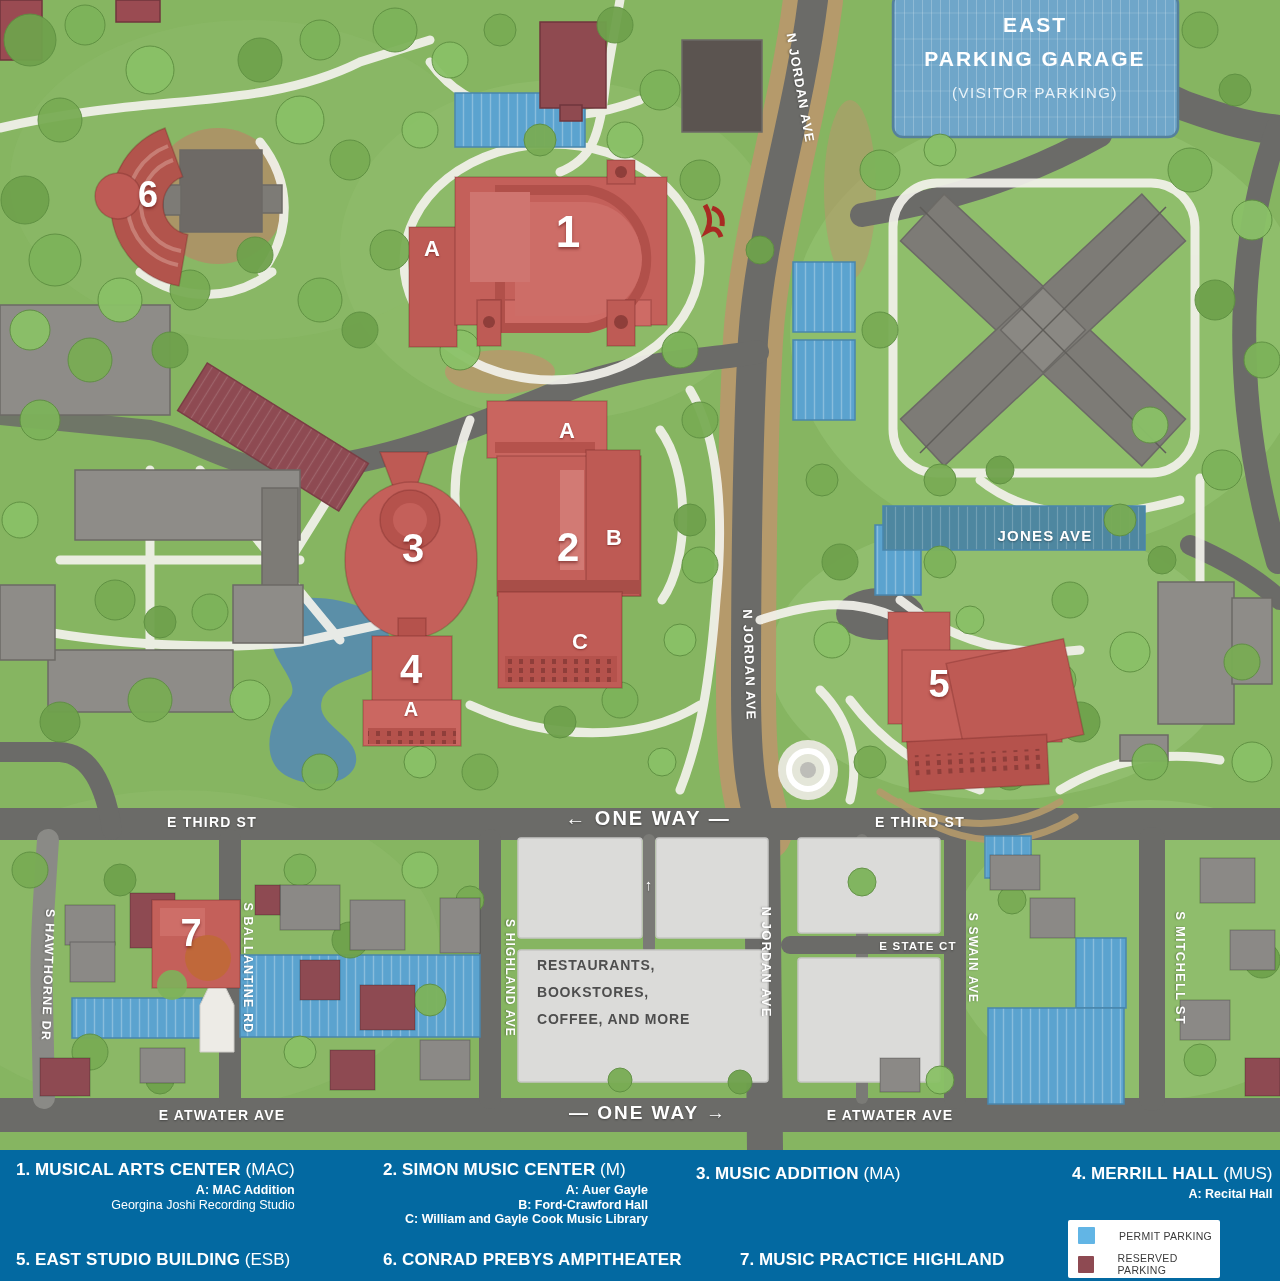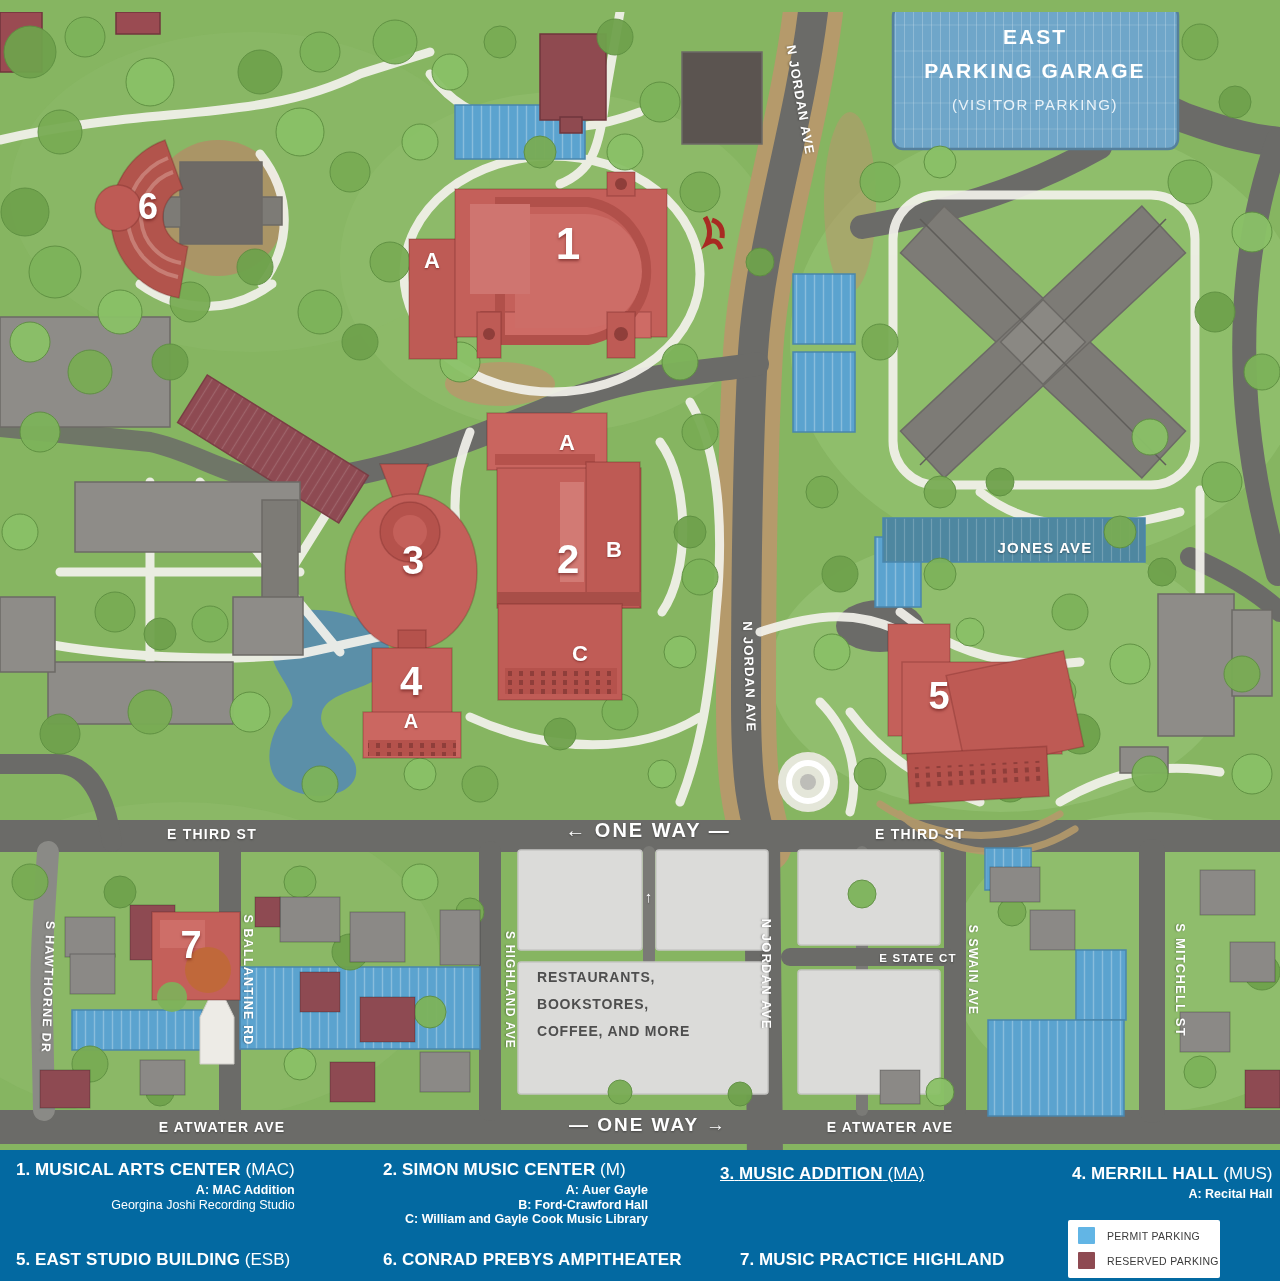--- a/index.html
+++ b/index.html
@@ -1,18 +1,18 @@
 <!DOCTYPE html>
 <html><head>
 <meta charset="utf-8">
 <style>
   html,body{margin:0;padding:0;width:1280px;height:1281px;overflow:hidden;
     font-family:"Liberation Sans",sans-serif;background:#86B561;}
   .page{position:relative;width:1280px;height:1281px;}
-  .map-wrap{position:absolute;left:0;top:12px;width:1280px;height:898px;}
+  .map-wrap{position:absolute;left:0;top:0;width:1280px;height:898px;}
   svg text{font-family:"Liberation Sans",sans-serif;}
   .street{fill:#FFFFFF;font-weight:bold;letter-spacing:1.2px;
     text-shadow:0 1px 2px rgba(0,0,0,.35);}
   .oneway{fill:#FFFFFF;font-weight:bold;letter-spacing:2px;
     text-shadow:0 1px 2px rgba(0,0,0,.35);}
   .garage-t{fill:#FFFFFF;font-weight:bold;letter-spacing:2px;text-anchor:middle;}
   .garage-s{fill:#EAF3F9;font-weight:normal;letter-spacing:1.5px;text-anchor:middle;}
   .district{fill:#4E4E4E;font-weight:bold;letter-spacing:.8px;}
   .mnum{fill:#FFFFFF;font-weight:bold;text-anchor:middle;
     text-shadow:0 2px 3px rgba(80,10,10,.5);}
@@ -23,25 +23,25 @@
     background:#0369a1;color:#fff;padding-left:40px;}
   .lg-entry{position:absolute;white-space:nowrap;}
   .lg-title{font-size:17px;}
   .lg-num{font-weight:bold;}
   .lg-name{font-weight:bold;letter-spacing:.2px;}
   .lg-abbr{font-weight:normal;}
   .lg-subs{margin-left:22px;margin-top:3px;line-height:14.5px;font-size:12.5px;}
   .lg-sub{font-weight:bold;text-align:right;}
   .lg-sub.light{font-weight:normal;}
   .e1{left:16px;top:10px;}  .e2{left:383px;top:10px;}
-  .e3{left:720px;top:14px;text-decoration:underline;} .e4{left:1072px;top:14px;}
+  .e3{left:696px;top:14px;} .e4{left:1072px;top:14px;}
   .e5{left:16px;top:100px;} .e6{left:383px;top:100px;} .e7{left:740px;top:100px;}
   .key-box{position:absolute;left:1068px;top:70px;width:152px;height:58px;
     background:#FFFFFF;border-radius:2px;}
-  .key-row{position:absolute;left:10px;display:flex;align-items:center;gap:12px;}
+  .key-row{position:absolute;left:10px;display:flex;align-items:center;gap:24px;}
   .key-row.r1{top:7px;} .key-row.r2{top:32px;}
   .swatch{width:17px;height:17px;display:inline-block;border-radius:1px;}
   .swatch.permit{background:#62B5E5;}
   .swatch.reserved{background:#8E4A52;}
   .key-label{font-size:10.5px;color:#3A3A3A;letter-spacing:.3px;}
 </style>
 </head>
 <body>
 
 <div class="page">

